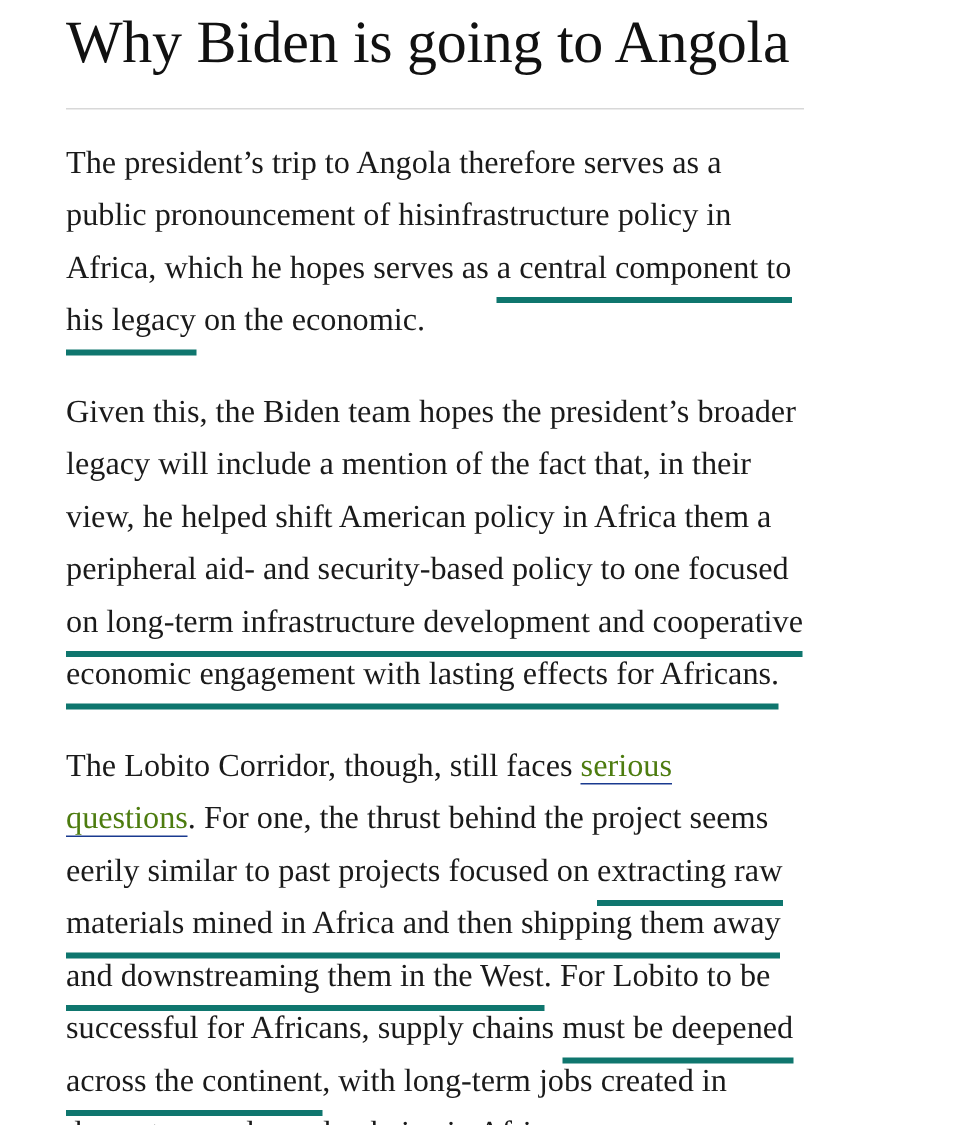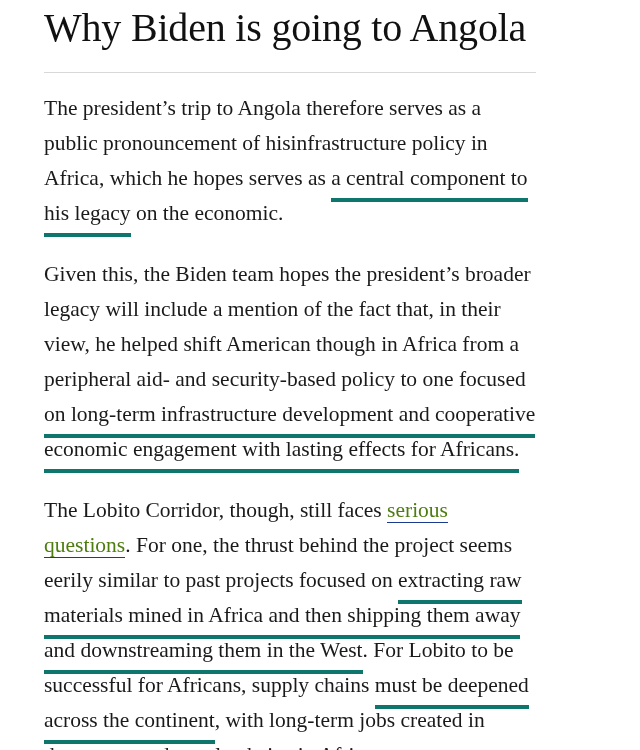--- a/index.html
+++ b/index.html
@@ -57,16 +57,16 @@
   }
 </style>
 </head>
 <body>
 
 <div class="article">
   <h1 class="headline">Why Biden is going to Angola</h1>
   <hr class="rule">
   <div>
       <p class="para"><span>The president’s trip to Angola therefore serves as a public pronouncement of hisinfrastructure policy in Africa, which he hopes serves as </span><span class="hl">a central component to his legacy</span><span> on the economic.</span></p>
-      <p class="para"><span>Given this, the Biden team hopes the president’s broader legacy will include a mention of the fact that, in their view, he helped shift American though in Africa from a peripheral aid- and security-based policy to one focused </span><span class="hl">on long-term infrastructure development and cooperative economic engagement with lasting effects for Africans.</span></p>
+      <p class="para"><span>Given this, the Biden team hopes the president’s broader legacy will include a mention of the fact that, in their view, he helped shift American policy in Africa them a peripheral aid- and security-based policy to one focused </span><span class="hl">on long-term infrastructure development and cooperative economic engagement with lasting effects for Africans.</span></p>
       <p class="para"><span>The Lobito Corridor, though, still faces </span><span class="link">serious questions</span><span>. For one, the thrust behind the project seems eerily similar to past projects focused on </span><span class="hl">extracting raw materials mined in Africa and then shipping them away and downstreaming them in the West</span><span>. For Lobito to be successful for Africans, supply chains </span><span class="hl">must be deepened across the continent</span><span>, with long-term jobs created in downstreamed supply chains in Africa.</span></p>
     </div>
 </div>
 
 </body></html>

